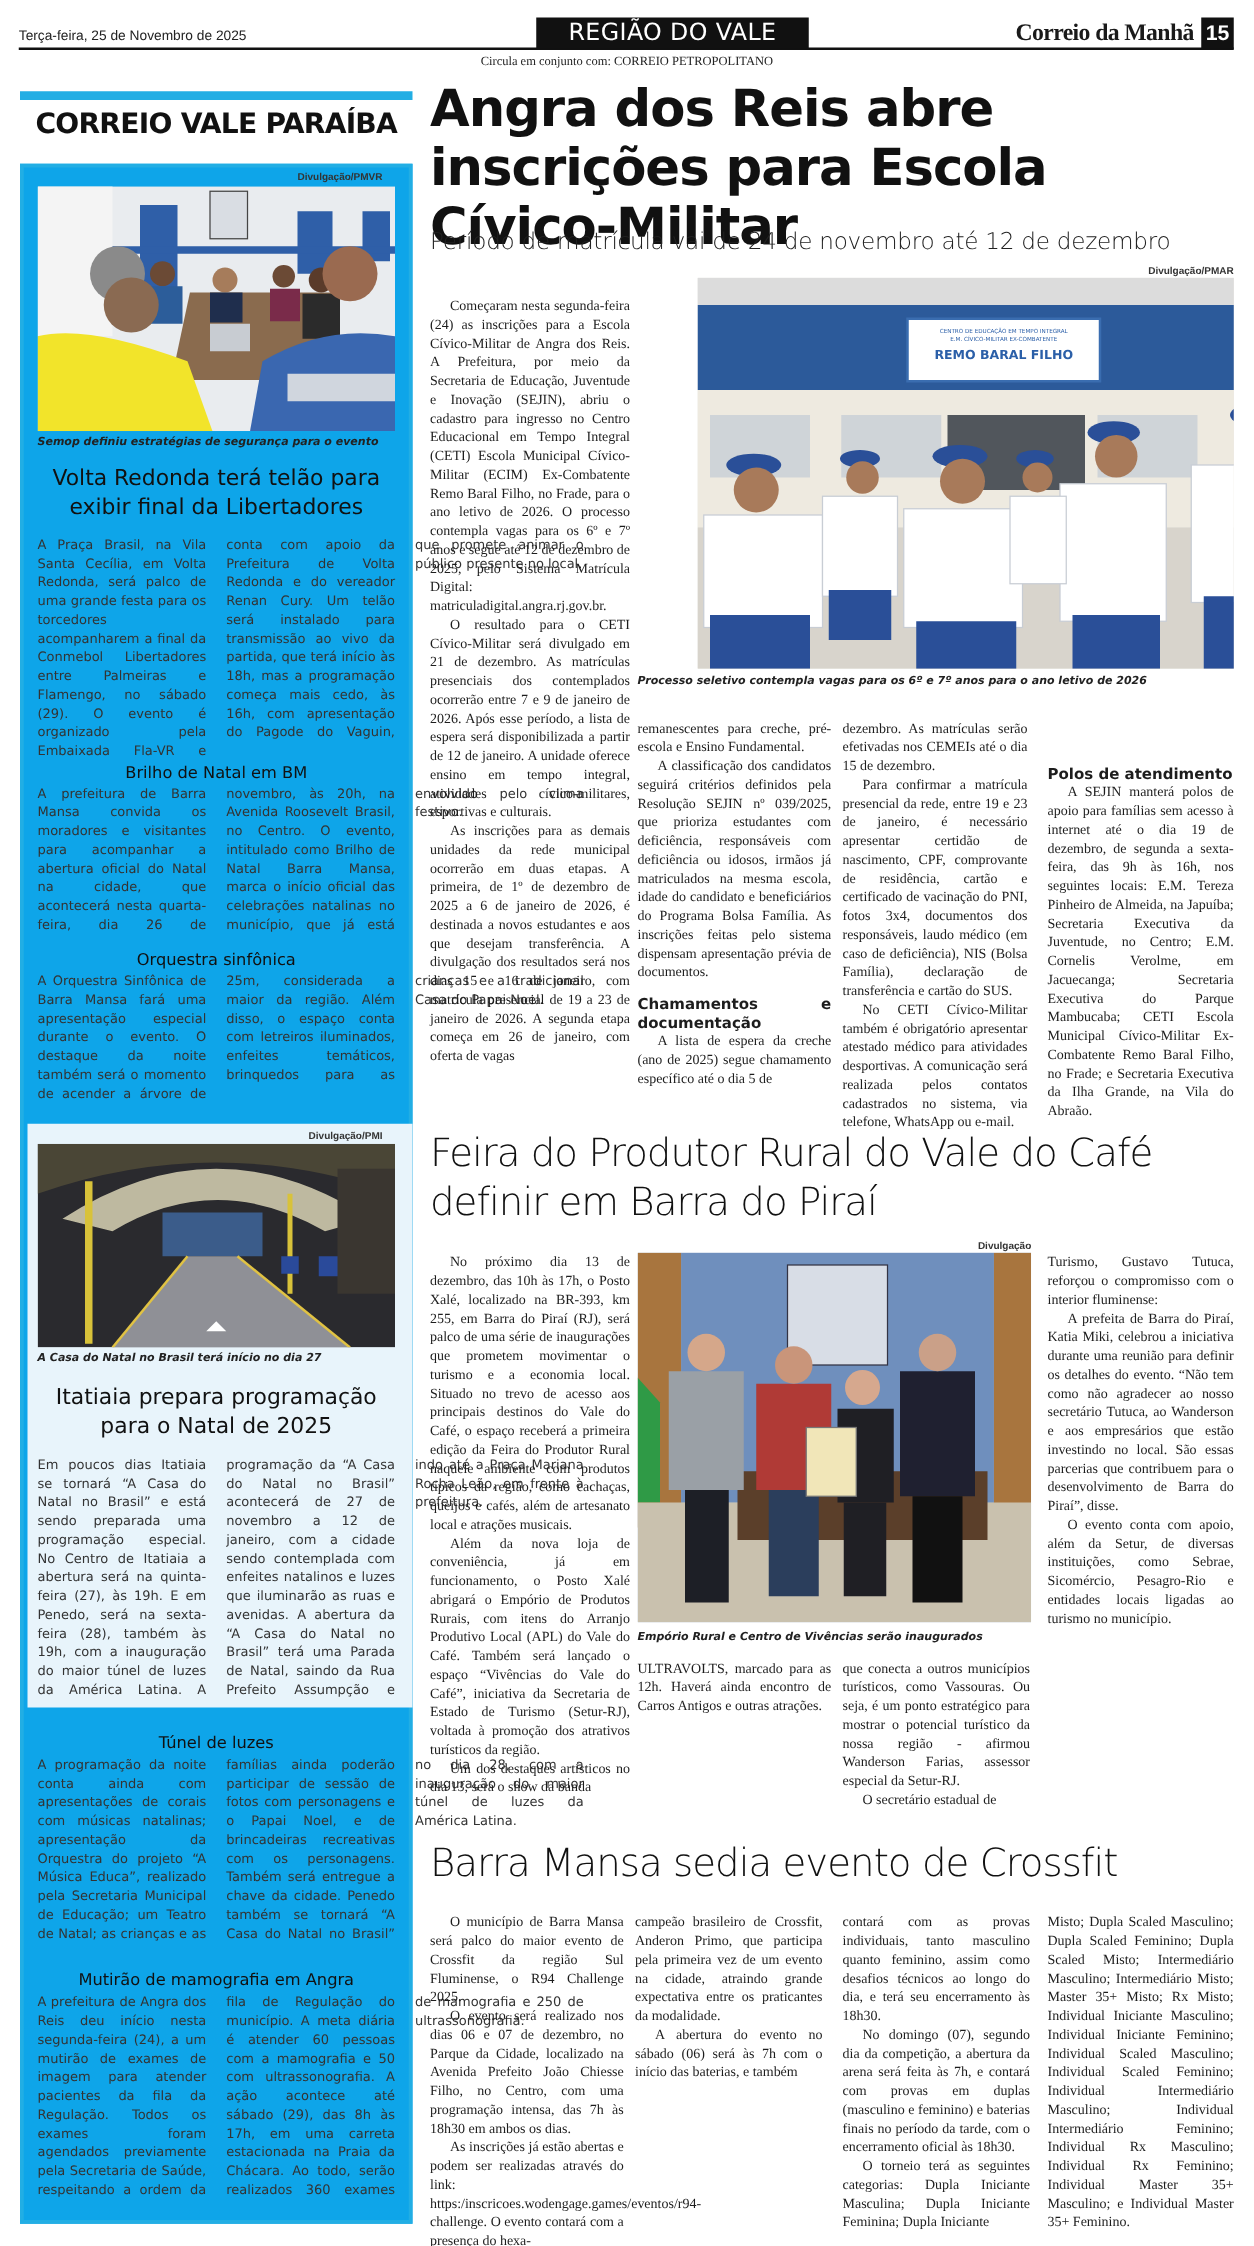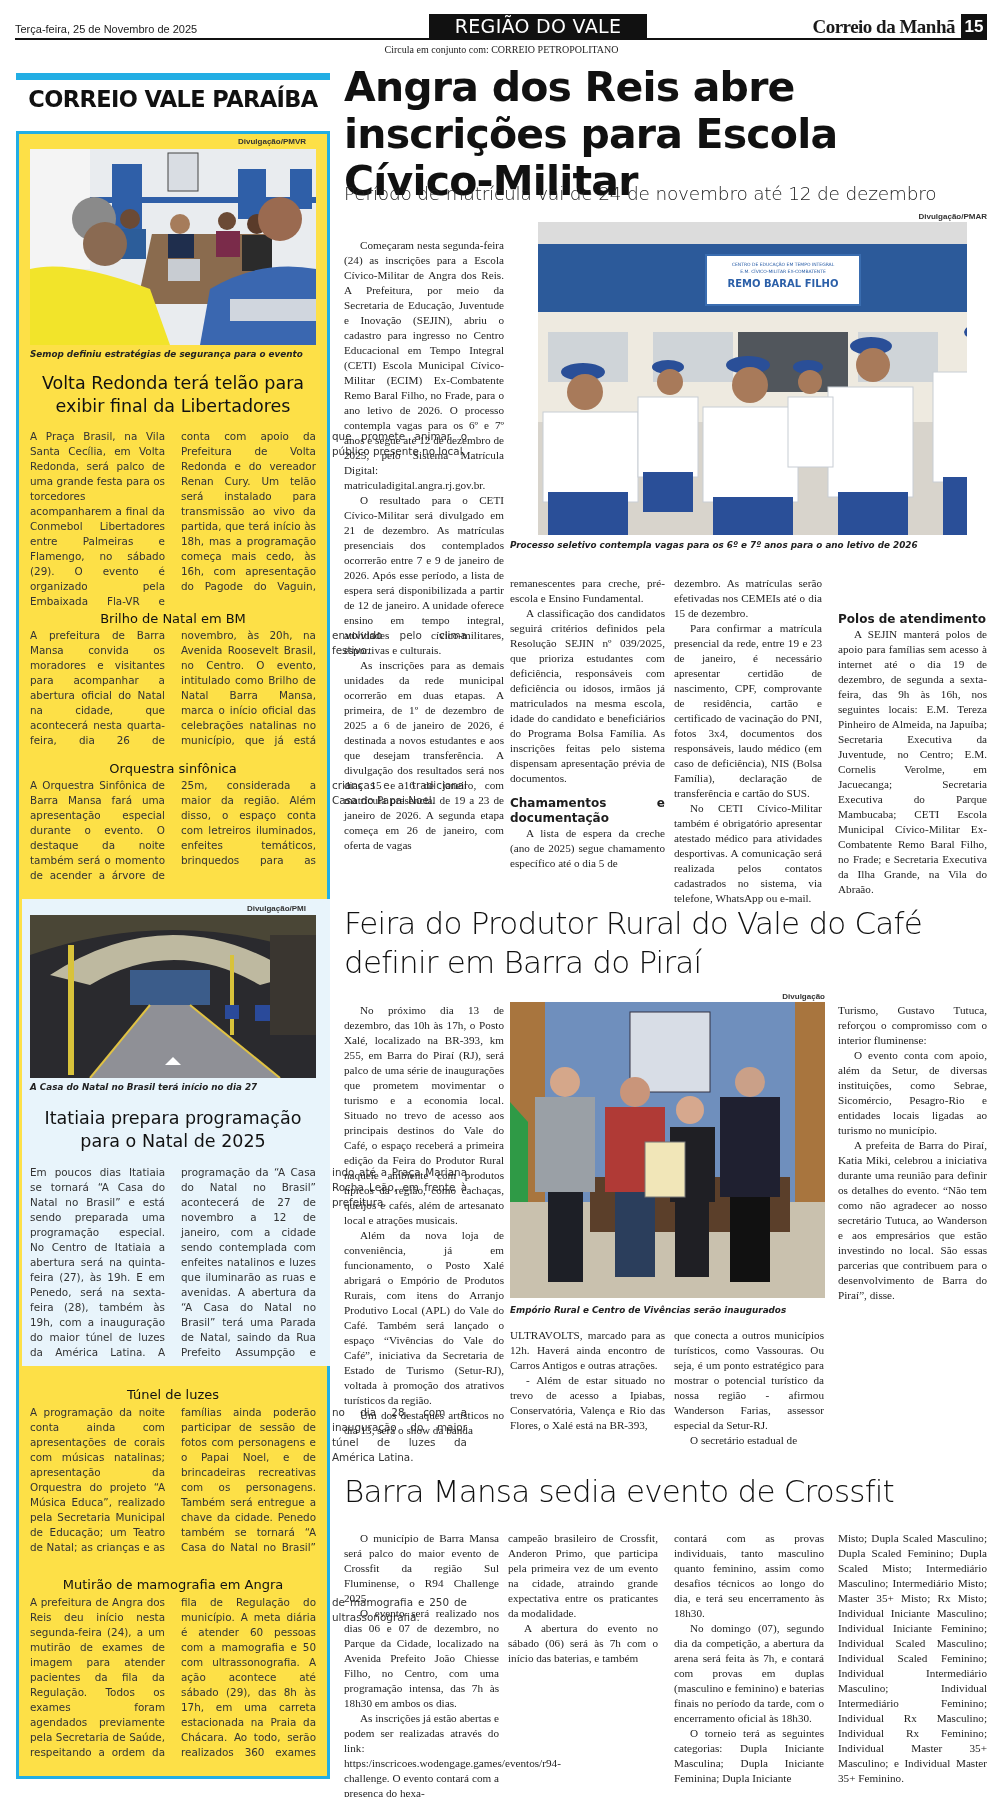--- a/index.html
+++ b/index.html
@@ -10,21 +10,21 @@
   .masthead { position: absolute; left: 15px; top: 14px; width: 972px; height: 26px; border-bottom: 2px solid #111; }
   .date { position: absolute; left: 0; top: 9px; font-family: "Liberation Sans", sans-serif; font-size: 11px; color: #222; }
   .section-title { position: absolute; left: 414px; top: 0; width: 218px; height: 25px; background: #111; color: #fff; font-family: "DejaVu Sans", sans-serif; font-size: 19px; text-align: center; line-height: 25px; letter-spacing: 0.3px; }
   .brand { position: absolute; right: 32px; top: 2px; font-family: "Liberation Serif", serif; font-weight: bold; font-size: 19px; letter-spacing: -0.5px; }
   .page-num { position: absolute; right: 0; top: 0; width: 26px; height: 25px; background: #111; color: #fff; font-family: "Liberation Sans", sans-serif; font-weight: bold; font-size: 17px; text-align: center; line-height: 25px; }
   .circula { position: absolute; left: 0; top: 44px; width: 1003px; text-align: center; font-family: Liberation Serif, serif; font-size: 10px; color: #222; }
 
   
   .left-bar { position: absolute; left: 16px; top: 73px; width: 314px; height: 7px; background: #22aee4; }
   .left-head { position: absolute; left: 16px; top: 86px; width: 314px; font-family: "DejaVu Sans", sans-serif; font-weight: bold; font-size: 22.5px; letter-spacing: -0.6px; text-align: center; color: #111; }
-  .left-box { position: absolute; left: 16px; top: 131px; width: 314px; height: 1648px; border: 3px solid #22aee4; background: #fde047; }
+  .left-box { position: absolute; left: 16px; top: 131px; width: 314px; height: 1648px; border: 3px solid #22aee4; background: #0ea5e9; }
   .credit { position: absolute; font-family: "Liberation Sans", sans-serif; font-size: 8px; font-weight: bold; color: #333; text-align: right; }
   .photo { position: absolute; overflow: hidden; }
   .caption { position: absolute; font-family: "DejaVu Sans", sans-serif; font-style: italic; font-weight: bold; font-size: 8.8px; color: #222; white-space: nowrap; }
   .sb-title { position: absolute; font-family: "DejaVu Sans", sans-serif; font-size: 17.5px; line-height: 23px; text-align: center; color: #111; }
   .sb-sub { position: absolute; font-family: "DejaVu Sans", sans-serif; font-size: 13px; font-weight: 400; text-align: center; color: #111; }
   .sb-text { position: absolute; font-family: "DejaVu Sans", sans-serif; font-size: 10.4px; line-height: 15px; color: #333; text-align: justify; column-count: 2; column-gap: 16px; hyphens: auto; }
   .tint { position: absolute; left: 3px; width: 308px; background: #e8f4fb; }
 
   
   .headline { position: absolute; font-family: "DejaVu Sans", sans-serif; color: #111; letter-spacing: -0.8px; font-weight: bold; }
@@ -114,21 +114,21 @@
   <div class="sb-text" style="left:11px;top:1271px;width:286px;height:155px;">A programação da noite conta ainda com apresentações de corais com músicas natalinas; apresentação da Orquestra do projeto “A Música Educa”, realizado pela Secretaria Municipal de Educação; um Teatro de Natal; as crianças e as famílias ainda poderão participar de sessão de fotos com personagens e o Papai Noel, e de brincadeiras recreativas com os personagens. Também será entregue a chave da cidade. Penedo também se tornará “A Casa do Natal no Brasil” no dia 28, com a inauguração do maior túnel de luzes da América Latina.</div>
 
   <div class="sb-sub" style="left:8px;top:1443px;width:292px;">Mutirão de mamografia em Angra</div>
   <div class="sb-text" style="left:11px;top:1461px;width:286px;height:165px;">A prefeitura de Angra dos Reis deu início nesta segunda-feira (24), a um mutirão de exames de imagem para atender pacientes da fila da Regulação. Todos os exames foram agendados previamente pela Secretaria de Saúde, respeitando a ordem da fila de Regulação do município. A meta diária é atender 60 pessoas com a mamografia e 50 com ultrassonografia. A ação acontece até sábado (29), das 8h às 17h, em uma carreta estacionada na Praia da Chácara. Ao todo, serão realizados 360 exames de mamografia e 250 de ultrassonografia.</div>
 </div>
 
 <div class="headline" style="left:344px;top:64px;width:655px;font-size:41px;line-height:47px;">Angra dos Reis abre inscrições para Escola Cívico-Militar</div>
 <div class="subhead" style="left:344px;top:183px;width:655px;">Período de matrícula vai de 24 de novembro até 12 de dezembro</div>
 
 <div class="credit" style="left:510px;top:212px;width:477px;">Divulgação/PMAR</div>
-<div class="photo" style="left:490px;top:222px;width:477px;height:325px;padding-left:48px;">
+<div class="photo" style="left:510px;top:222px;width:477px;height:325px;padding-left:48px;">
   <svg width="477" height="313" viewBox="0 0 477 313">
     <rect width="477" height="313" fill="#e8e6e0"></rect>
     <rect x="0" y="0" width="477" height="22" fill="#dcdcdc"></rect>
     <rect x="0" y="22" width="477" height="68" fill="#2c5a9a"></rect>
     <rect x="0" y="90" width="477" height="110" fill="#eeeae0"></rect>
     <rect x="10" y="110" width="80" height="50" fill="#cfd4d8"></rect>
     <rect x="115" y="110" width="80" height="50" fill="#cfd4d8"></rect>
     <rect x="200" y="110" width="110" height="60" fill="#51565c"></rect>
     <rect x="320" y="110" width="80" height="50" fill="#cfd4d8"></rect>
     <rect x="168" y="33" width="154" height="50" fill="#ffffff" stroke="#3a6db0" stroke-width="2"></rect>
@@ -225,30 +225,29 @@
         <rect x="220" y="195" width="40" height="85" fill="#111"></rect>
         <circle cx="240" cy="80" r="15" fill="#caa088"></circle>
       <rect x="135" y="140" width="40" height="55" fill="#f1e6b8" stroke="#777"></rect>
     </g>
   </svg>
 </div>
 <div class="caption" style="left:510px;top:1305px;">Empório Rural e Centro de Vivências serão inaugurados</div>
 
 <div class="body-serif" style="left:510px;top:1328px;width:155px;">
   <p style="text-indent:0">ULTRAVOLTS, marcado para as 12h. Haverá ainda encontro de Carros Antigos e outras atrações.</p>
-  <p>- Além de estar situado no trevo de acesso a Ipiabas, Conservatória, Valença e Rio das Flores, o Xalé está na BR-393,</p>
 </div>
 <div class="body-serif" style="left:674px;top:1328px;width:150px;">
   <p style="text-indent:0">que conecta a outros municípios turísticos, como Vassouras. Ou seja, é um ponto estratégico para mostrar o potencial turístico da nossa região - afirmou Wanderson Farias, assessor especial da Setur-RJ.</p>
   <p>O secretário estadual de</p>
 </div>
 <div class="body-serif" style="left:838px;top:1003px;width:149px;">
   <p style="text-indent:0">Turismo, Gustavo Tutuca, reforçou o compromisso com o interior fluminense:</p>
+  <p>A prefeita de Barra do Piraí, Katia Miki, celebrou a iniciativa durante uma reunião para definir os detalhes do evento. “Não tem como não agradecer ao nosso secretário Tutuca, ao Wanderson e aos empresários que estão investindo no local. São essas parcerias que contribuem para o desenvolvimento de Barra do Piraí”, disse.</p>
   <p>O evento conta com apoio, além da Setur, de diversas instituições, como Sebrae, Sicomércio, Pesagro-Rio e entidades locais ligadas ao turismo no município.</p>
-  <p>A prefeita de Barra do Piraí, Katia Miki, celebrou a iniciativa durante uma reunião para definir os detalhes do evento. “Não tem como não agradecer ao nosso secretário Tutuca, ao Wanderson e aos empresários que estão investindo no local. São essas parcerias que contribuem para o desenvolvimento de Barra do Piraí”, disse.</p>
 </div>
 
 <div class="headline" style="left:344px;top:1472px;width:655px;font-size:31px;line-height:38px;font-weight:300;">Barra Mansa sedia evento de Crossfit</div>
 
 <div class="body-serif" style="left:344px;top:1531px;width:155px;">
   <p>O município de Barra Mansa será palco do maior evento de Crossfit da região Sul Fluminense, o R94 Challenge 2025.</p>
   <p>O evento será realizado nos dias 06 e 07 de dezembro, no Parque da Cidade, localizado na Avenida Prefeito João Chiesse Filho, no Centro, com uma programação intensa, das 7h às 18h30 em ambos os dias.</p>
   <p>As inscrições já estão abertas e podem ser realizadas através do link: https:/inscricoes.wodengage.games/eventos/r94-challenge. O evento contará com a presença do hexa-</p>
 </div>
 <div class="body-serif" style="left:508px;top:1531px;width:150px;">

